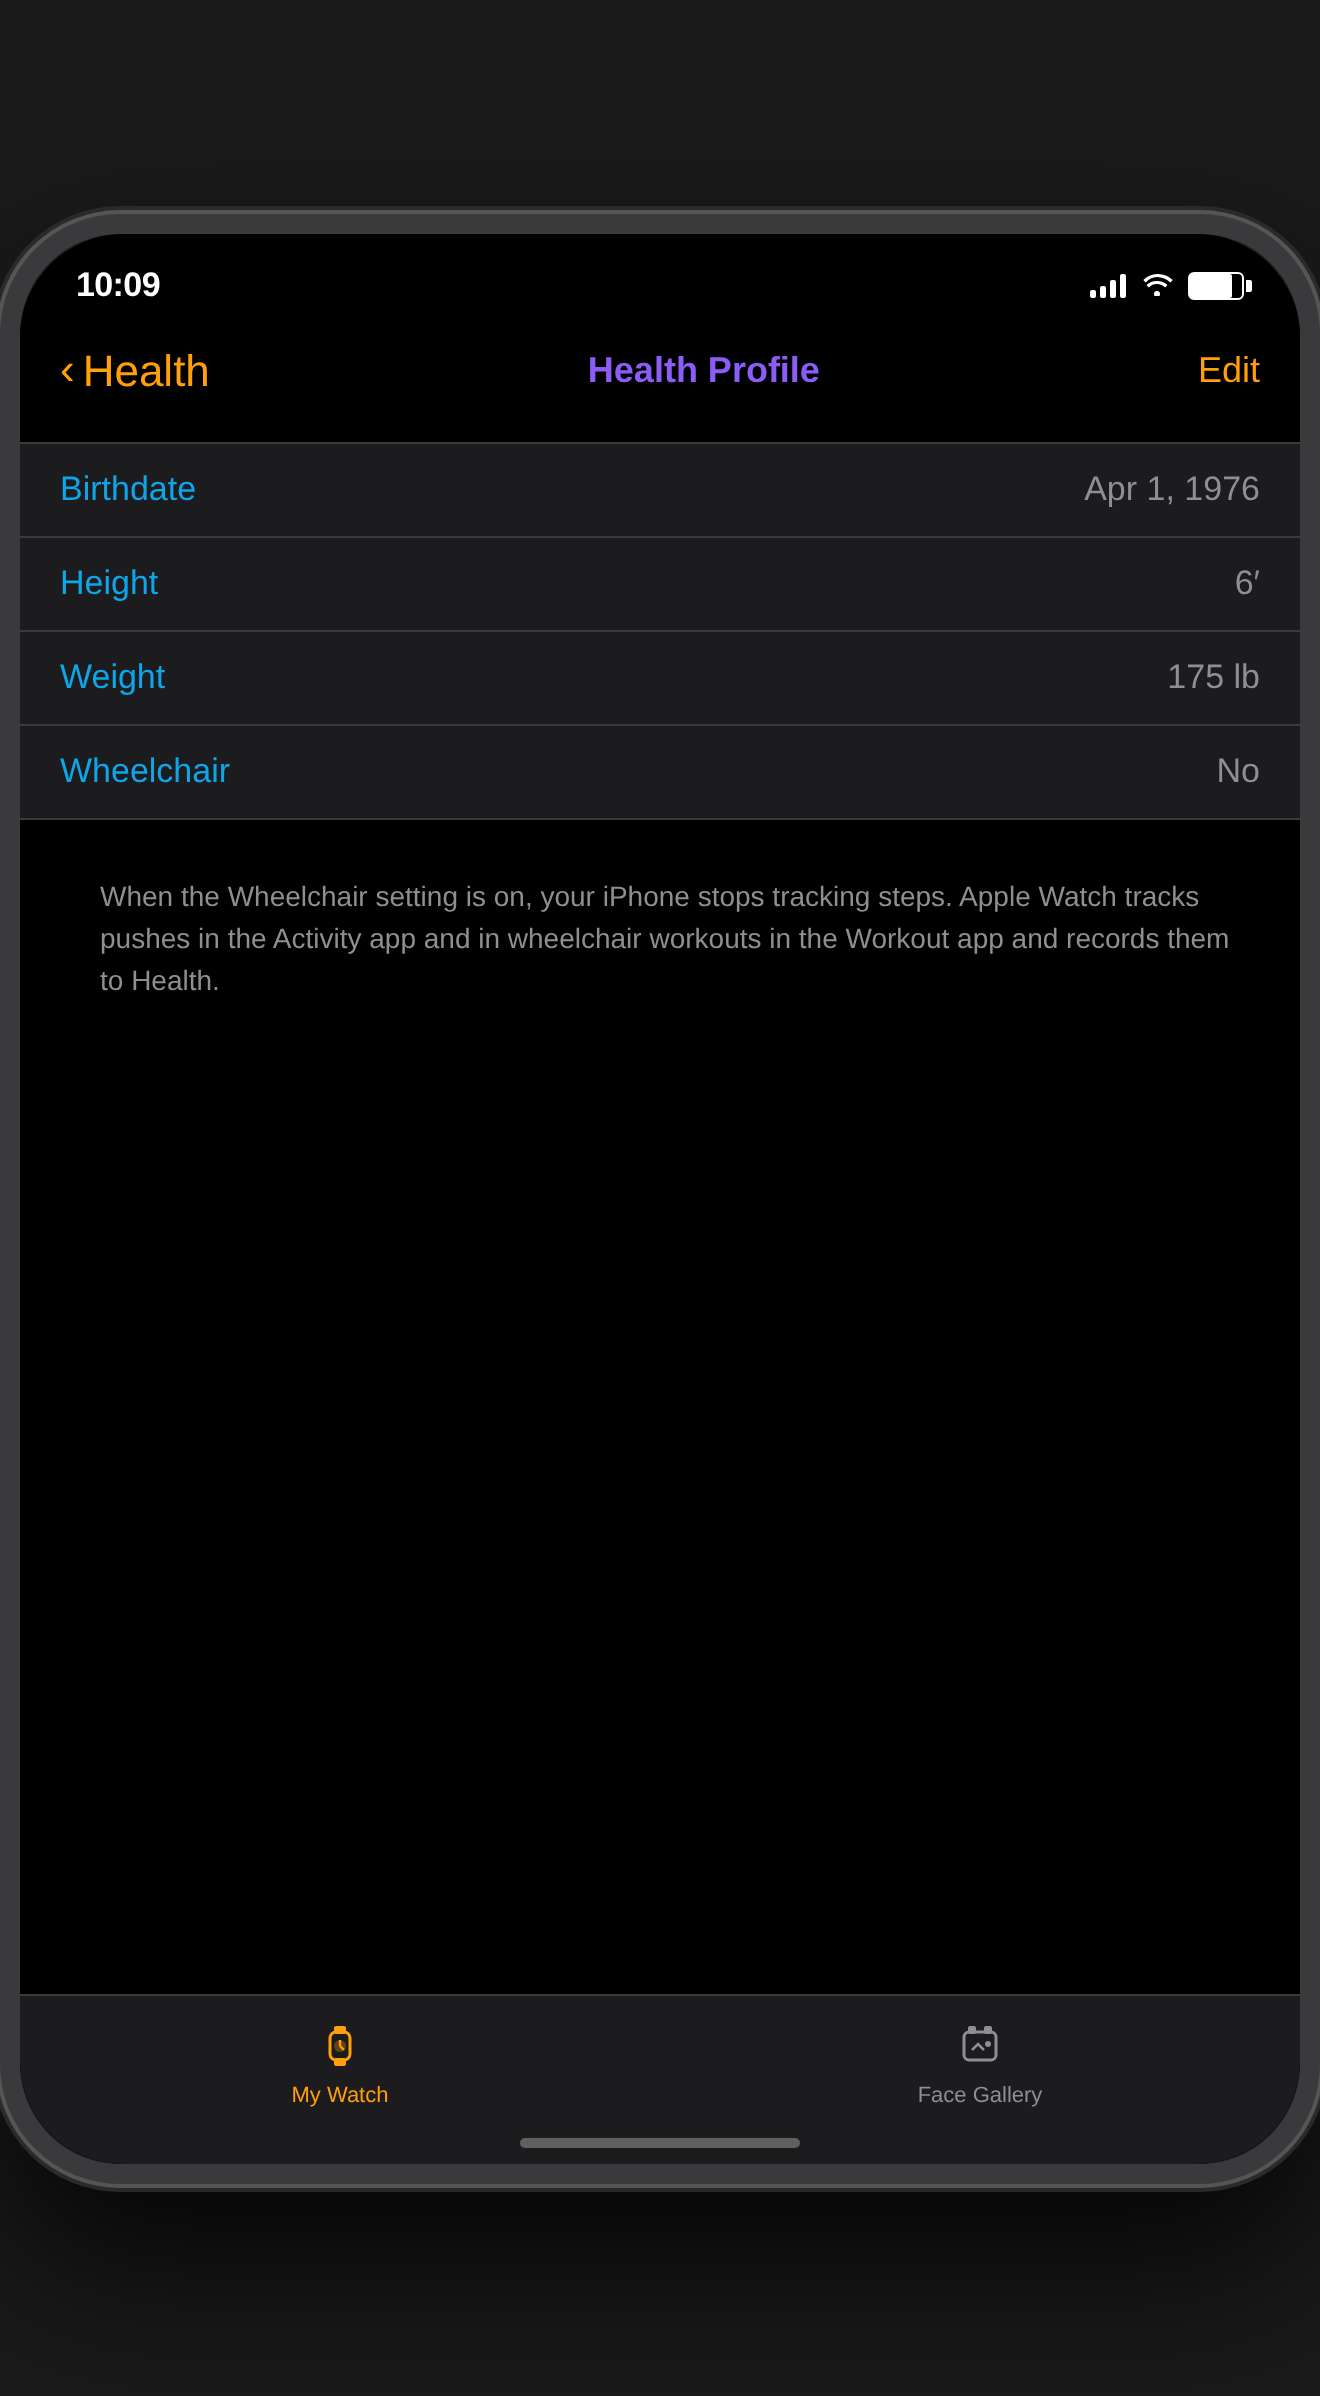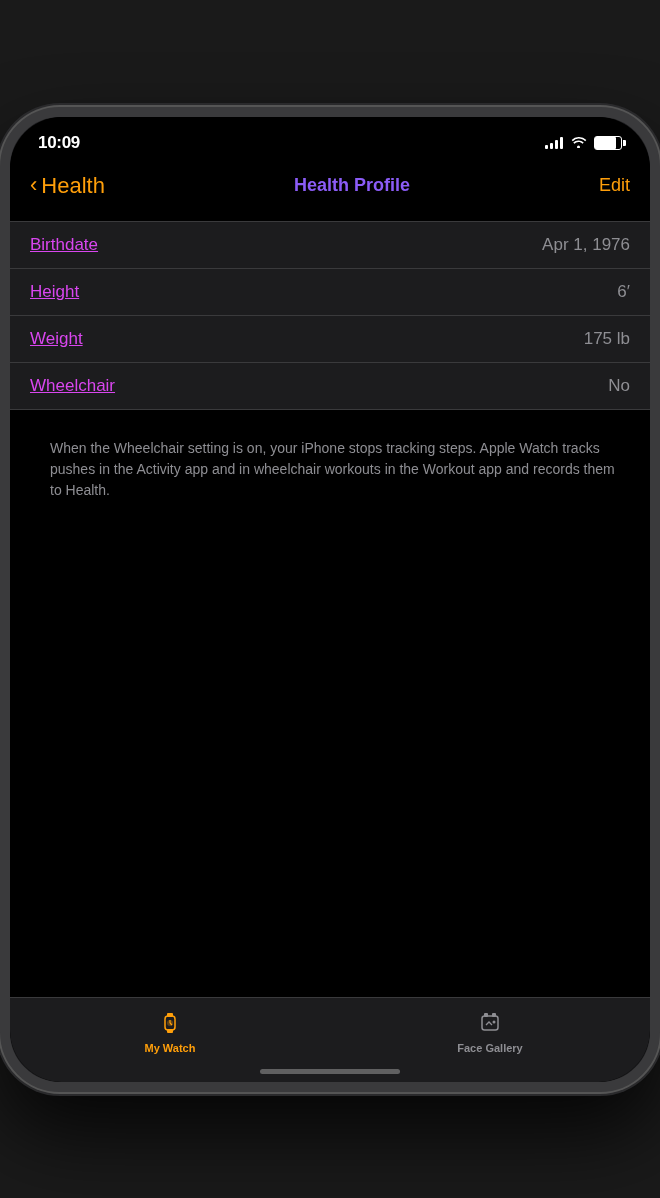--- a/index.html
+++ b/index.html
@@ -203,24 +203,23 @@
       align-items: center;
       padding: 13px 20px;
       border-bottom: 0.5px solid #3a3a3c;
     }
 
     .table-row:last-child {
       border-bottom: none;
     }
 
     .row-label {
-      color: #d946ef;
+      color: #0ea5e9;
       font-size: 17px;
       font-weight: 400;
-      text-decoration: underline;
     }
 
     .row-value {
       color: #8e8e93;
       font-size: 17px;
       font-weight: 400;
     }
 
     
     .description-text {
@@ -253,21 +252,21 @@
     .tab-icon {
       width: 30px;
       height: 30px;
       display: flex;
       align-items: center;
       justify-content: center;
     }
 
     .tab-label {
       font-size: 11px;
-      font-weight: 700;
+      font-weight: 400;
     }
 
     .tab-label.active {
       color: #FF9F0A;
     }
 
     .tab-label.inactive {
       color: #8e8e93;
     }
 

